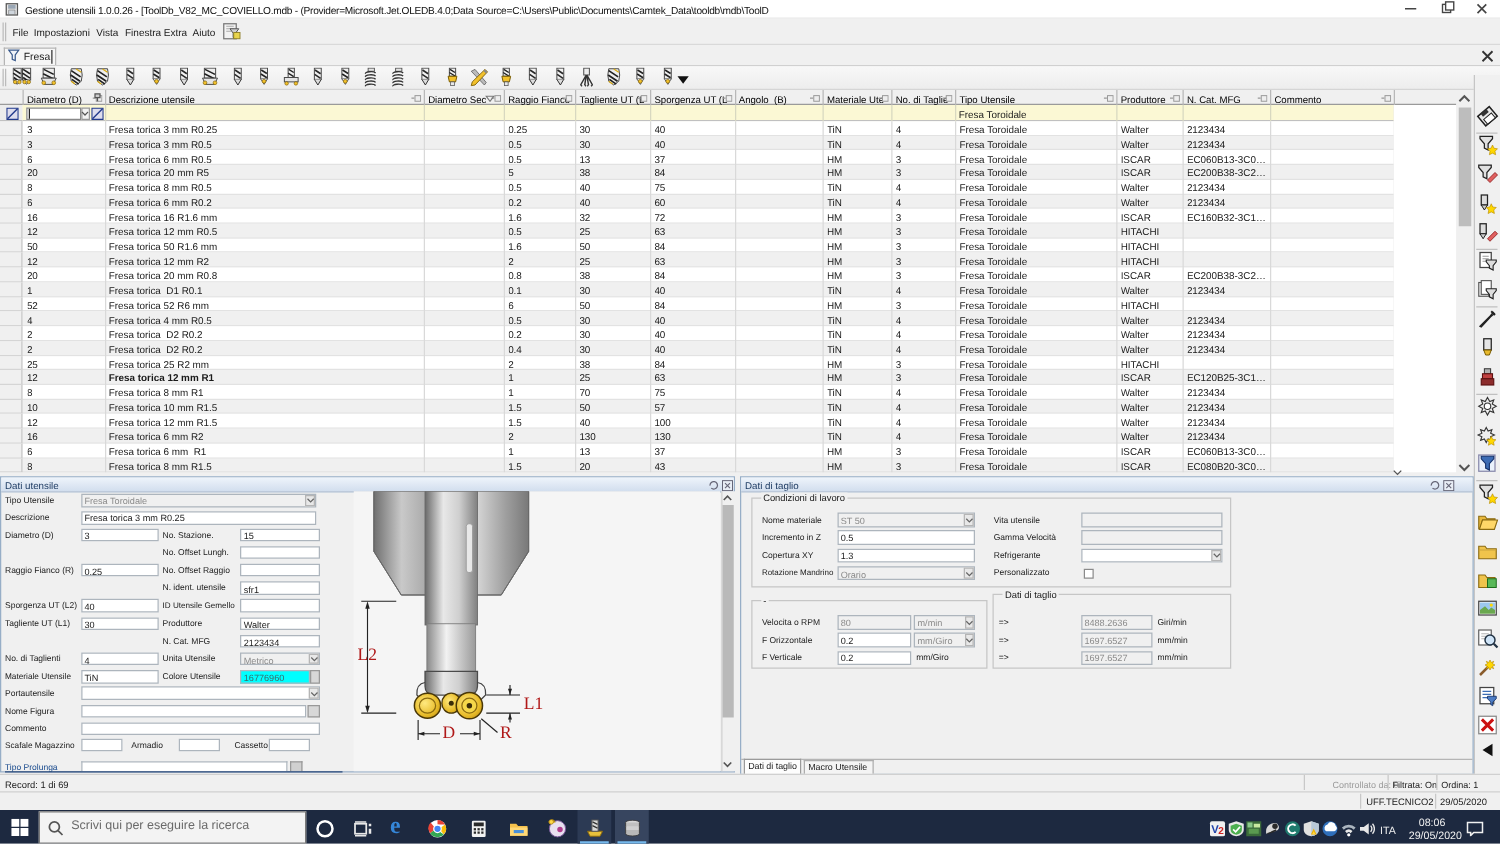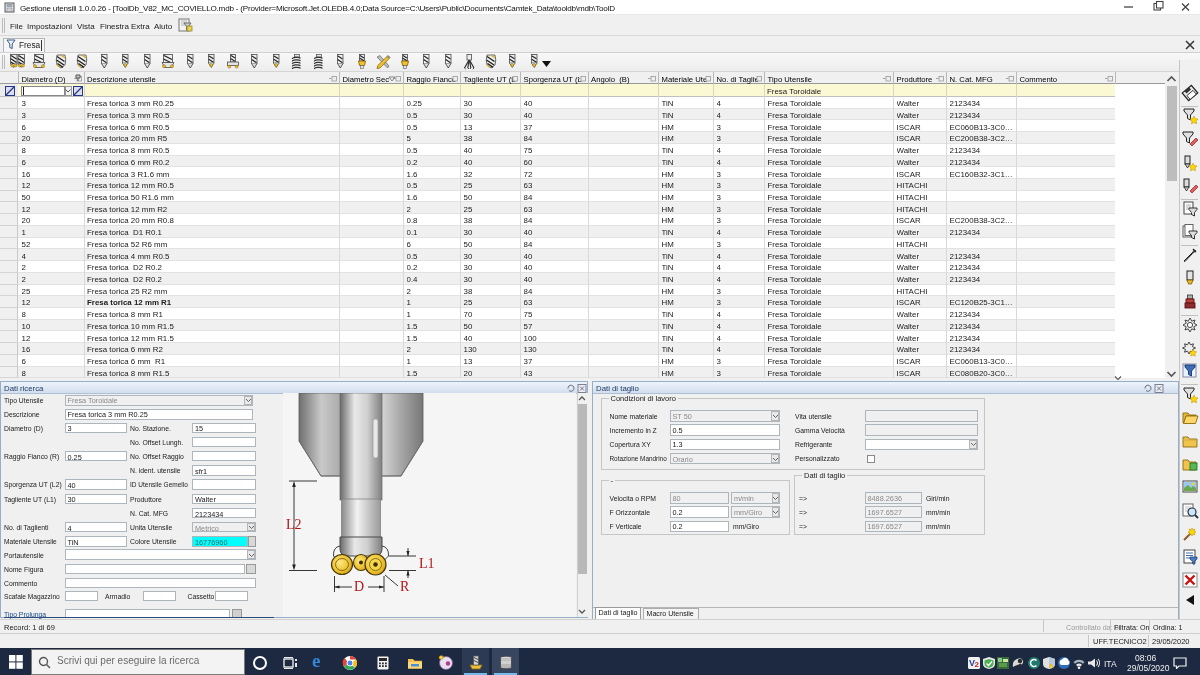--- a/index.html
+++ b/index.html
@@ -387,21 +387,21 @@
 <div class="tx" style="left:463.5px;top:157.80px;font-size:7.9px;width:55px;overflow:hidden;text-overflow:ellipsis;">40</div>
 <div class="tx" style="left:523.5px;top:157.80px;font-size:7.9px;width:62.5px;overflow:hidden;text-overflow:ellipsis;">60</div>
 <div class="tx" style="left:661.5px;top:157.80px;font-size:7.9px;width:50px;overflow:hidden;text-overflow:ellipsis;">TiN</div>
 <div class="tx" style="left:716.5px;top:157.80px;font-size:7.9px;width:46px;overflow:hidden;text-overflow:ellipsis;">4</div>
 <div class="tx" style="left:767.5px;top:157.80px;font-size:7.9px;width:124px;overflow:hidden;text-overflow:ellipsis;">Fresa Toroidale</div>
 <div class="tx" style="left:896.5px;top:157.80px;font-size:7.9px;width:48px;overflow:hidden;text-overflow:ellipsis;">Walter</div>
 <div class="tx" style="left:949.5px;top:157.80px;font-size:7.9px;width:65px;overflow:hidden;text-overflow:ellipsis;">2123434</div>
 <div class="abs" style="left:18px;top:167.32px;width:1096.5px;height:11.72px;background:#ffffff;border-bottom:1px solid #e2e2e2;"></div>
 <div class="abs" style="left:0;top:167.32px;width:18px;height:11.72px;background:#f0f0f0;border-bottom:1px solid #d5d5d5;border-right:1px solid #c8c8c8;"></div>
 <div class="tx" style="left:21.5px;top:169.52px;font-size:7.9px;width:60.5px;overflow:hidden;text-overflow:ellipsis;">16</div>
-<div class="tx" style="left:87.0px;top:169.52px;font-size:7.9px;width:250.5px;overflow:hidden;text-overflow:ellipsis;">Fresa torica 3 R1.6 mm</div>
+<div class="tx" style="left:87.0px;top:169.52px;font-size:7.9px;width:250.5px;overflow:hidden;text-overflow:ellipsis;">Fresa torica 16 R1.6 mm</div>
 <div class="tx" style="left:406.5px;top:169.52px;font-size:7.9px;width:52px;overflow:hidden;text-overflow:ellipsis;">1.6</div>
 <div class="tx" style="left:463.5px;top:169.52px;font-size:7.9px;width:55px;overflow:hidden;text-overflow:ellipsis;">32</div>
 <div class="tx" style="left:523.5px;top:169.52px;font-size:7.9px;width:62.5px;overflow:hidden;text-overflow:ellipsis;">72</div>
 <div class="tx" style="left:661.5px;top:169.52px;font-size:7.9px;width:50px;overflow:hidden;text-overflow:ellipsis;">HM</div>
 <div class="tx" style="left:716.5px;top:169.52px;font-size:7.9px;width:46px;overflow:hidden;text-overflow:ellipsis;">3</div>
 <div class="tx" style="left:767.5px;top:169.52px;font-size:7.9px;width:124px;overflow:hidden;text-overflow:ellipsis;">Fresa Toroidale</div>
 <div class="tx" style="left:896.5px;top:169.52px;font-size:7.9px;width:48px;overflow:hidden;text-overflow:ellipsis;">ISCAR</div>
 <div class="tx" style="left:949.5px;top:169.52px;font-size:7.9px;width:65px;overflow:hidden;text-overflow:ellipsis;">EC160B32-3C16R2</div>
 <div class="abs" style="left:18px;top:179.04px;width:1096.5px;height:11.72px;background:#f0f0f0;border-bottom:1px solid #e2e2e2;"></div>
 <div class="abs" style="left:0;top:179.04px;width:18px;height:11.72px;background:#f0f0f0;border-bottom:1px solid #d5d5d5;border-right:1px solid #c8c8c8;"></div>
@@ -734,21 +734,21 @@
 <svg class="abs" style="left:1181px;top:571.1999999999999px" width="18" height="18">
     <rect x="2" y="2" width="14" height="14" fill="#fff" stroke="#888"></rect>
     <path d="M4.5 4.5 L13.5 13.5 M13.5 4.5 L4.5 13.5" stroke="#cc1111" stroke-width="2.4"></path>
   </svg>
 <svg class="abs" style="left:1184px;top:594px" width="12" height="12">
     <path d="M10 1 V11 L2 6 Z" fill="#111"></path>
   </svg>
 <div class="abs" style="left:0;top:381px;width:588px;height:237px;background:#f0f0f0;border:1px solid #97aec7;"></div>
 <div class="abs" style="left:592px;top:381px;width:587px;height:239px;background:#f0f0f0;border:1px solid #97aec7;"></div>
 <div class="abs" style="left:1px;top:382px;width:586px;height:11.5px;background:linear-gradient(#eef4fb,#d2deee);border-bottom:1px solid #aebfd4;"></div>
-<div class="tx" style="left:4px;top:384px;font-size:7.8px;color:#18365e;">Dati ricerca</div>
+<div class="tx" style="left:4px;top:384px;font-size:7.8px;color:#18365e;">Dati utensile</div>
 <svg class="abs" style="left:566px;top:384px" width="22" height="9">
     <path d="M2 4.5 a3 3 0 1 1 1 2" stroke="#667" stroke-width="1" fill="none"></path>
     <rect x="12" y="0.5" width="8" height="8" fill="#e8edf5" stroke="#667" stroke-width="0.8"></rect>
     <path d="M14 2.5 l4 4 M18 2.5 l-4 4" stroke="#667" stroke-width="0.9"></path>
   </svg>
 <div class="abs" style="left:593px;top:382px;width:585px;height:11.5px;background:linear-gradient(#eef4fb,#d2deee);border-bottom:1px solid #aebfd4;"></div>
 <div class="tx" style="left:596px;top:384px;font-size:7.8px;color:#18365e;">Dati di taglio</div>
 <svg class="abs" style="left:1143px;top:384px" width="22" height="9">
     <path d="M2 4.5 a3 3 0 1 1 1 2" stroke="#667" stroke-width="1" fill="none"></path>
     <rect x="12" y="0.5" width="8" height="8" fill="#e8edf5" stroke="#667" stroke-width="0.8"></rect>

